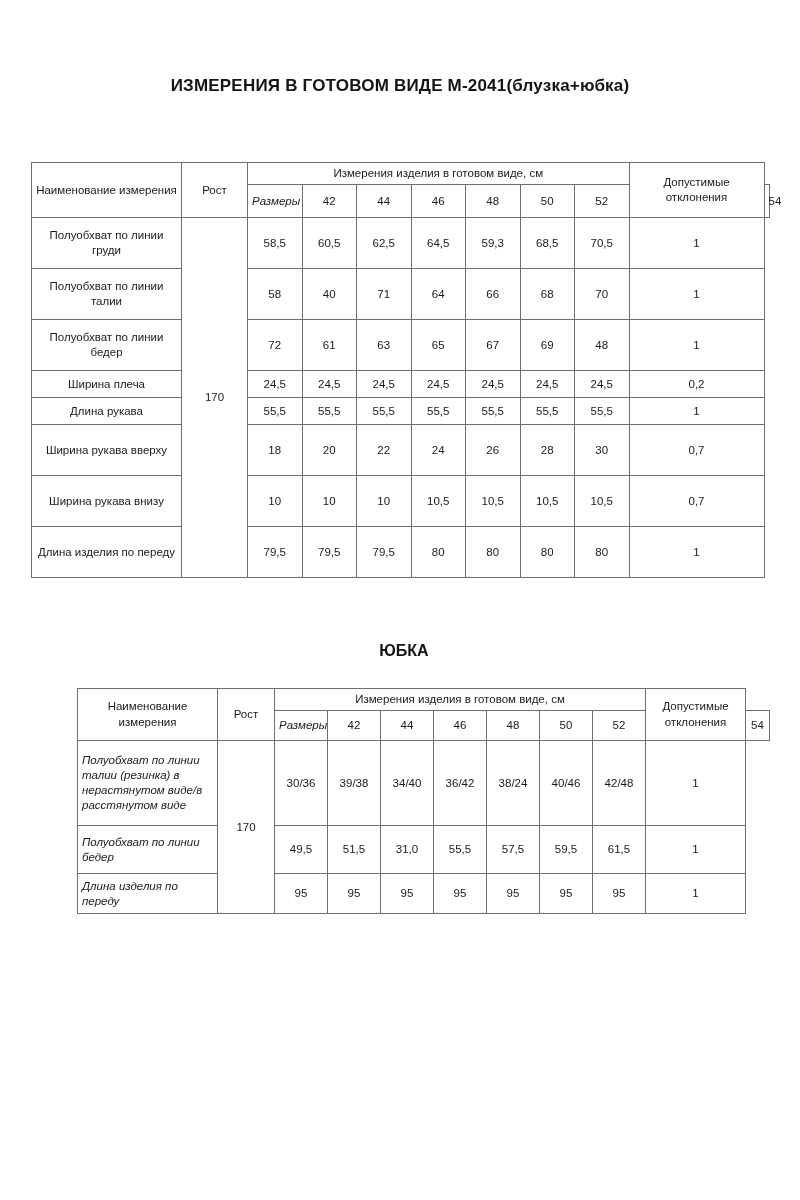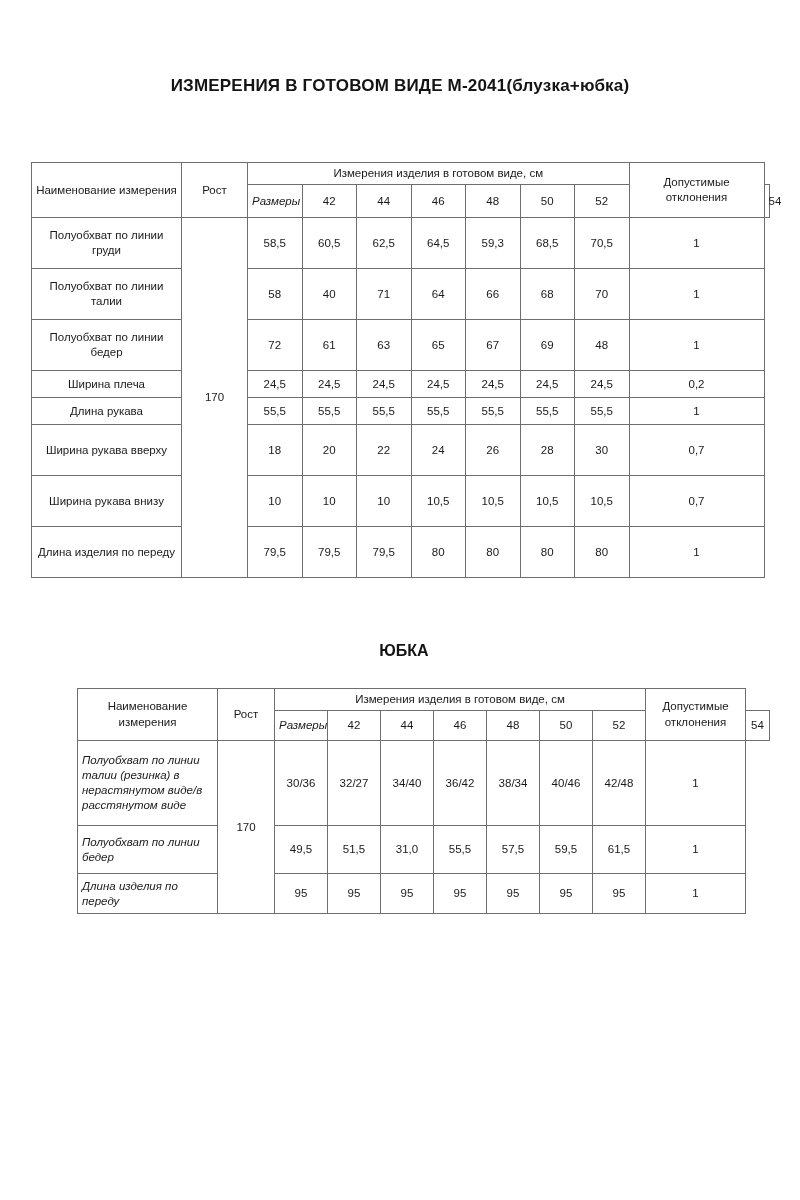--- a/index.html
+++ b/index.html
@@ -274,24 +274,24 @@
             <td class="sizes-cell">46</td>
             <td class="sizes-cell">48</td>
             <td class="sizes-cell">50</td>
             <td class="sizes-cell">52</td>
             <td class="sizes-cell">54</td>
           </tr>
           <tr>
             <td class="name-cell row-waist center">Полуобхват по линии талии (резинка) в нерастянутом виде/в расстянутом виде</td>
             <td rowspan="3">170</td>
             <td class="row-waist">30/36</td>
-            <td class="row-waist">32/27</td>
+            <td class="row-waist">39/38</td>
             <td class="row-waist">34/40</td>
             <td class="row-waist">36/42</td>
-            <td class="row-waist">38/34</td>
+            <td class="row-waist">38/24</td>
             <td class="row-waist">40/46</td>
             <td class="row-waist">42/48</td>
             <td class="row-waist">1</td>
           </tr>
           <tr>
             <td class="name-cell row-hips center">Полуобхват по линии бедер</td>
             <td class="row-hips">49,5</td>
             <td class="row-hips">51,5</td>
             <td class="row-hips">31,0</td>
             <td class="row-hips">55,5</td>

